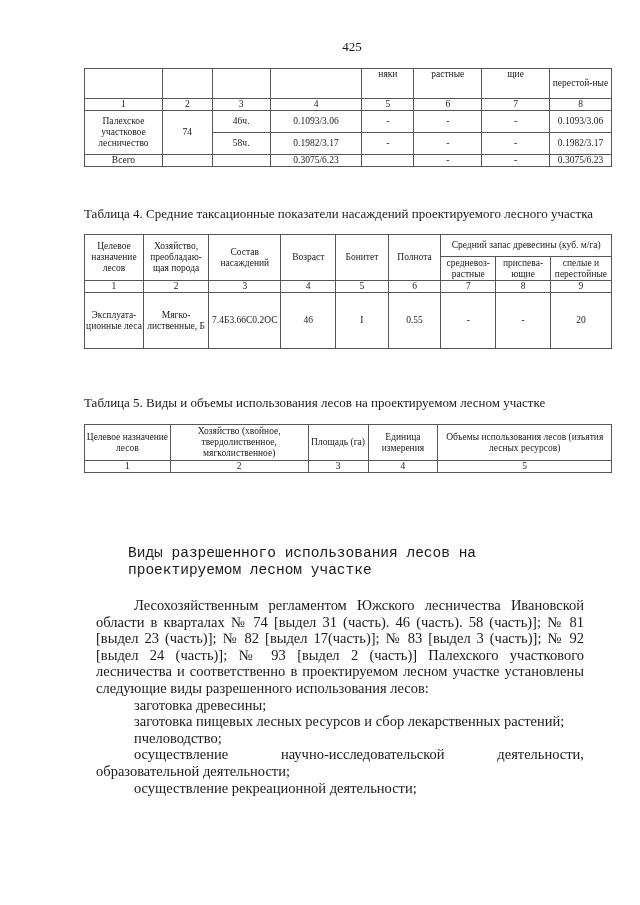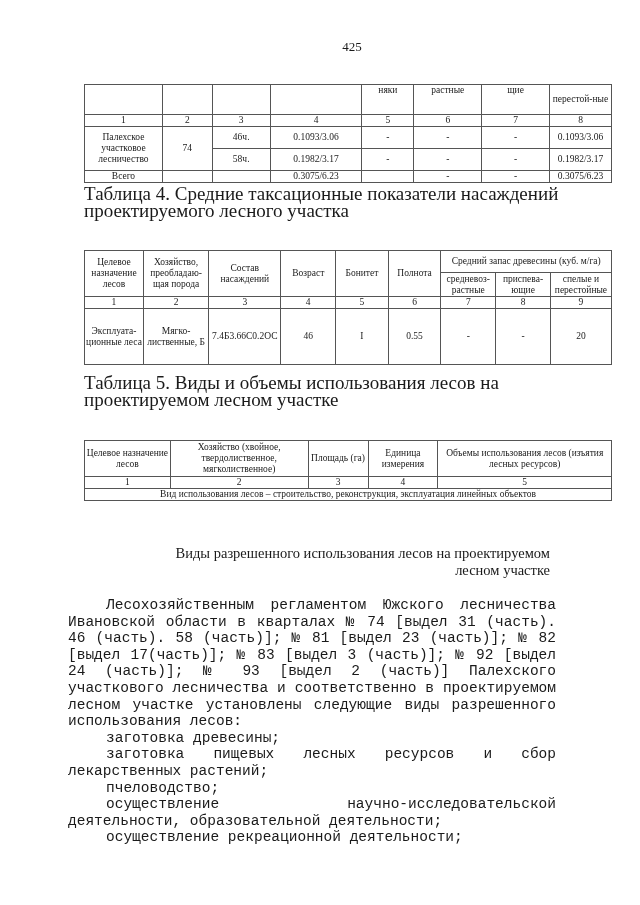--- a/index.html
+++ b/index.html
@@ -1,27 +1,27 @@
 <!DOCTYPE html>
 <html><head>
 <meta charset="utf-8">
 <style>
   html, body { margin:0; padding:0; background:#ffffff; }
   body { width:640px; height:905px; position:relative; overflow:hidden;
          font-family:"Liberation Serif", "DejaVu Serif", serif; color:#1a1a1a; }
   .page-number { position:absolute; top:39px; left:0; width:640px; text-align:center; font-size:13px;padding-left:32px; }
-  table { border-collapse:collapse; position:absolute; font-size:9.5px; line-height:11px;margin-top:16px; }
+  table { border-collapse:collapse; position:absolute; font-size:9.5px; line-height:11px; }
   td { border:1px solid #555; text-align:center; vertical-align:middle; padding:0 1px; }
   .num td { height:11px; }
   #t3 { left:84px; top:68px; width:528px; }
   #t4 { left:84px; top:234px; width:528px; }
   #t5 { left:84px; top:424px; width:528px; }
-  .caption { position:absolute; left:84px; width:530px; font-size:19px; line-height:17px; }
-  .heading { position:absolute; left:80px; width:530px; text-align:right; font-size:14.5px; line-height:17px; }
-  .body-text { position:absolute; left:68px; width:488px; font-size:14.5px; line-height:16.6px; text-align:justify;font-family:Liberation Mono, monospace; }
+  .caption { position:absolute; left:84px; width:530px; font-size:13px; line-height:17px;margin-top:20px; }
+  .heading { position:absolute; left:68px; width:530px; text-align:left; font-size:14.5px; line-height:17px;font-family:Liberation Mono, monospace; }
+  .body-text { position:absolute; left:96px; width:488px; font-size:14.5px; line-height:16.6px; text-align:justify; }
   .body-text p { margin:0; }
   .indent { text-indent:38px; }
 </style>
 </head>
 <body>
 
 <div class="page-number">425</div>
 
 <table id="t3">
   <colgroup>
@@ -158,23 +158,20 @@
     <td>Единица измерения</td>
     <td>Объемы использования лесов (изъятия лесных ресурсов)</td>
   </tr>
   <tr class="num">
     <td>1</td>
     <td>2</td>
     <td>3</td>
     <td>4</td>
     <td>5</td>
   </tr>
-  <tr class="num">
-    <td colspan="5">Вид использования лесов – строительство, реконструкция, эксплуатация линейных объектов</td>
-  </tr>
 </tbody>
   </table>
 
 <div class="heading" style="top:545px; padding:0 60px; box-sizing:border-box;">Виды разрешенного использования лесов на проектируемом лесном участке</div>
 
 <div class="body-text" style="top:597px">
   <p class="indent">Лесохозяйственным регламентом Южского лесничества Ивановской области в кварталах № 74 [выдел 31 (часть). 46 (часть). 58 (часть)]; № 81 [выдел 23 (часть)]; № 82 [выдел 17(часть)]; № 83 [выдел 3 (часть)]; № 92 [выдел 24 (часть)]; № 93 [выдел 2 (часть)] Палехского участкового лесничества и соответственно в проектируемом лесном участке установлены следующие виды разрешенного использования лесов:</p>
   <p class="indent">заготовка древесины;</p>
   <p class="indent">заготовка пищевых лесных ресурсов и сбор лекарственных растений;</p>
   <p class="indent">пчеловодство;</p>

